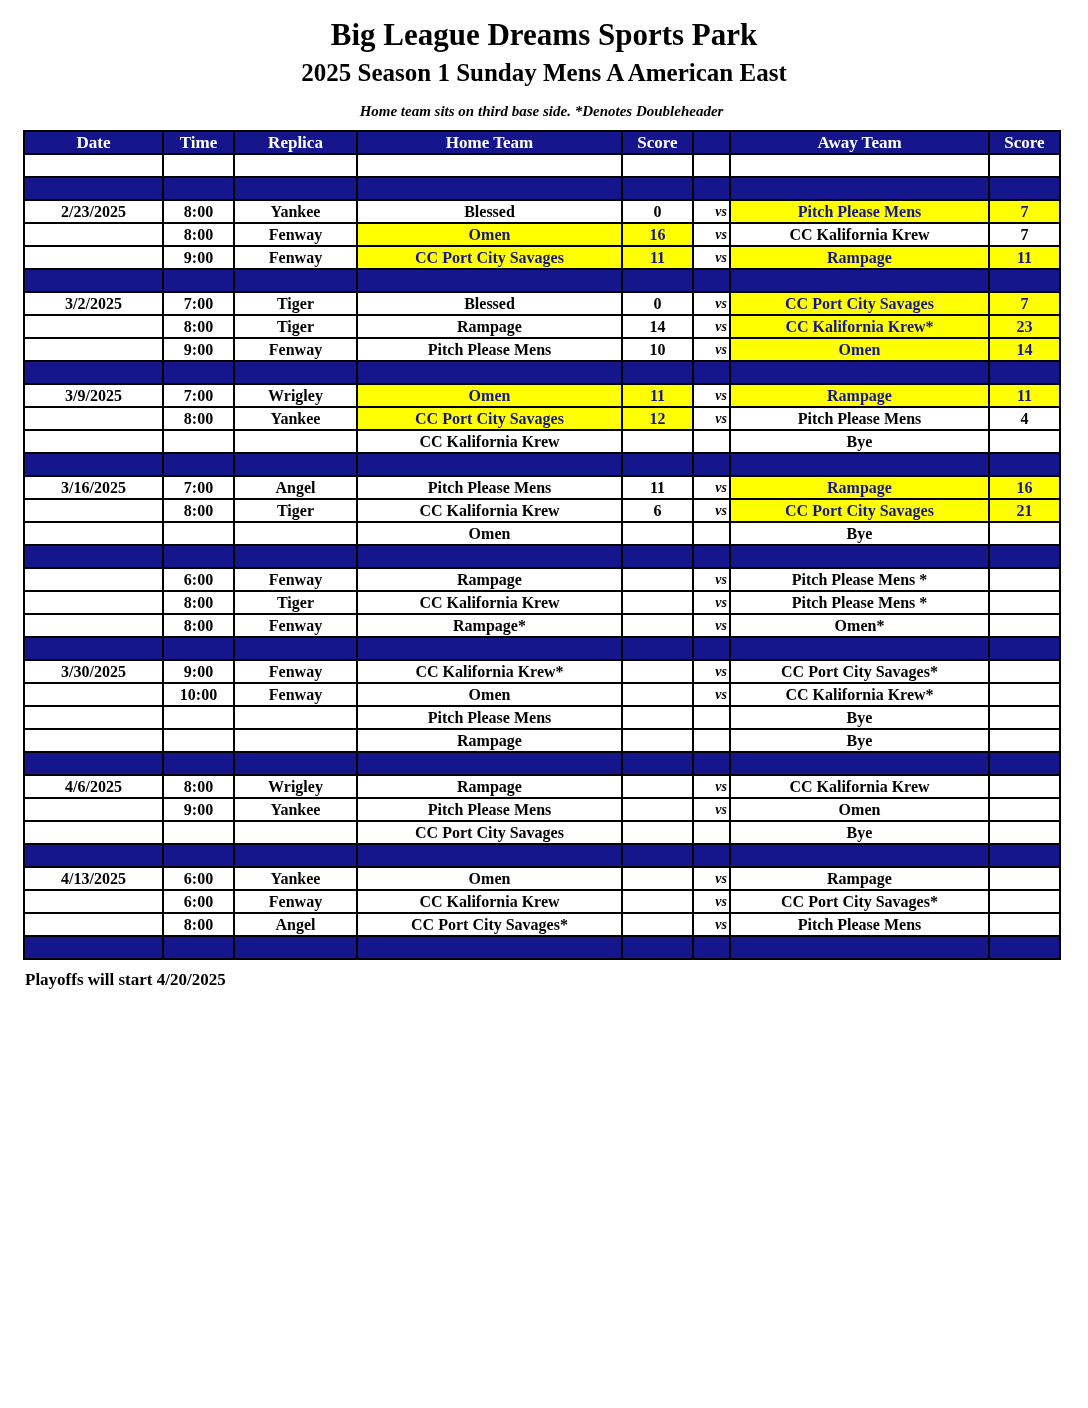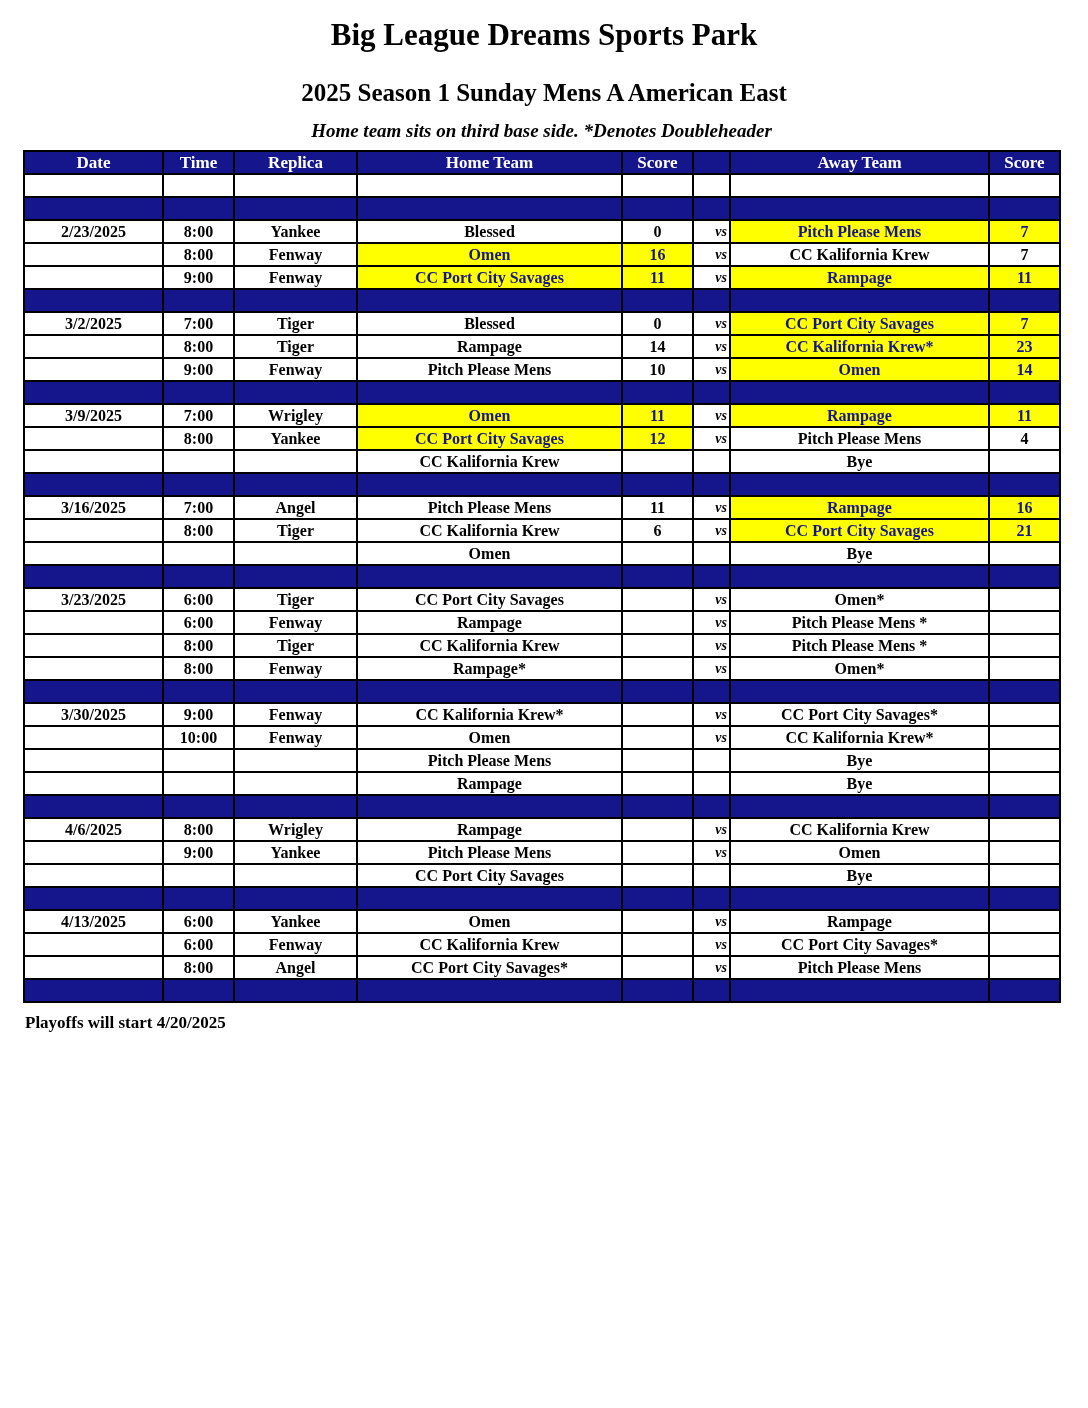--- a/index.html
+++ b/index.html
@@ -16,24 +16,24 @@
     font-family:"Liberation Serif","DejaVu Serif",serif;
     color:#000;
   }
   .page{padding-top:16px;}
   .title{
     text-align:center;font-size:31px;line-height:38px;
     font-weight:bold;margin:0;
   }
   .subtitle{
     text-align:center;font-size:25px;line-height:30px;
-    font-weight:bold;margin:24px 0 0 0;
+    font-weight:bold;margin:4px 0 0 0;
   }
   .note{
-    text-align:center;font-size:19px;line-height:20px;
+    text-align:center;font-size:15px;line-height:20px;
     font-weight:bold;font-style:italic;margin:13px 5px 9px 0;
   }
   table.schedule{
     border-collapse:collapse;table-layout:fixed;
     margin-left:23px;width:1036px;
   }
   .schedule th,.schedule td{
     border:2px solid var(--border);
     height:23px;padding:0 2px;
     text-align:center;vertical-align:middle;
@@ -256,30 +256,20 @@
           <td class="navy"></td>
           <td class="navy"></td>
           <td class="navy"></td>
           <td class="navy"></td>
           <td class="navy"></td>
           <td class="navy"></td>
           <td class="navy"></td>
           <td class="navy"></td>
         </tr>
         <tr>
-          <td>3/23/2025</td>
-          <td>6:00</td>
-          <td>Tiger</td>
-          <td>CC Port City Savages</td>
-          <td></td>
-          <td class="vs">vs</td>
-          <td>Omen*</td>
-          <td></td>
-        </tr>
-        <tr>
           <td></td>
           <td>6:00</td>
           <td>Fenway</td>
           <td>Rampage</td>
           <td></td>
           <td class="vs">vs</td>
           <td>Pitch Please Mens *</td>
           <td></td>
         </tr>
         <tr>

